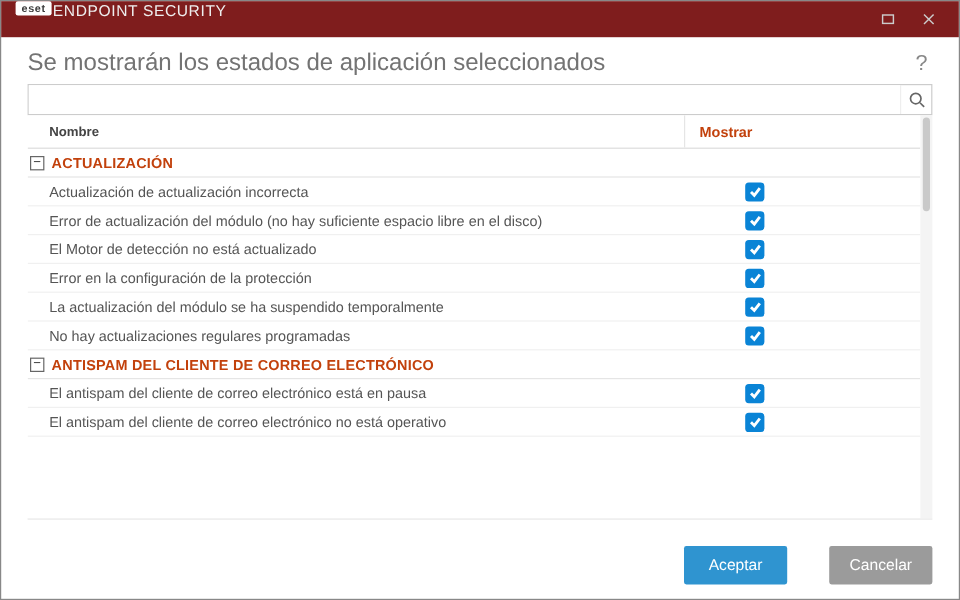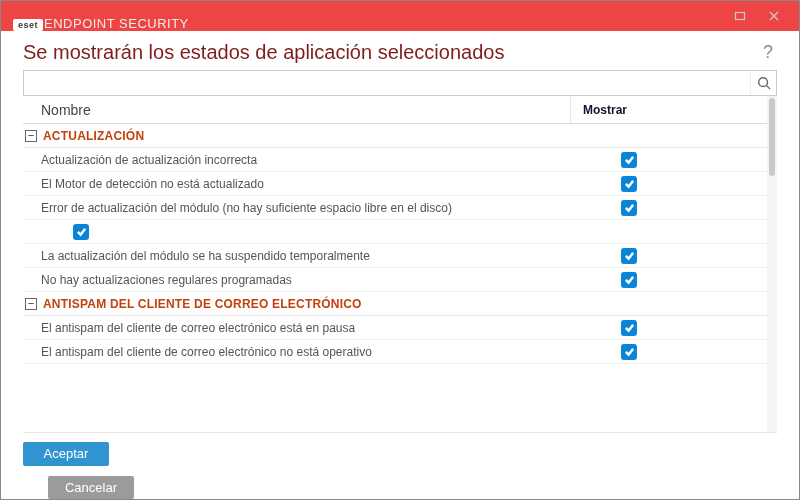--- a/index.html
+++ b/index.html
@@ -1,48 +1,48 @@
 <!DOCTYPE html>
 <html><head>
 <meta charset="utf-8">
 <style>
   * { box-sizing: border-box; margin: 0; padding: 0; font-family: "Segoe UI", Arial, sans-serif; }
   html, body { width: 800px; height: 500px; overflow: hidden; background: #fff; }
   .window { width: 800px; height: 500px; display: flex; flex-direction: column; border: 1px solid #888; }
-  .titlebar { height: 30px; background: #ef4444; display: flex; align-items: flex-end; padding: 0 8px 0 12px; color: #fff; }
+  .titlebar { height: 30px; background: #7f1d1d; display: flex; align-items: flex-start; padding: 0 8px 0 12px; color: #fff; }
   .brand-badge { background: #fff; color: #3a3a3a; font-size: 9px; font-weight: 700; padding: 1px 5px; border-radius: 2px; letter-spacing: 0.5px; }
   .brand-text { font-size: 13px; font-weight: 300; margin-left: 1px; letter-spacing: 0.5px; color: #eee; }
   .titlebar-spacer { flex: 1; }
   .titlebar-btn { width: 34px; height: 30px; display: flex; align-items: center; justify-content: center; color: #ddd; cursor: pointer; }
   .titlebar-btn svg { width: 12px; height: 12px; stroke: #ccc; stroke-width: 1.2; fill: none; }
   .heading-row { display: flex; align-items: center; padding: 10px 22px 6px 22px; }
-  .heading-row h1 { font-size: 20px; font-weight: 400; color: #7f1d1d; flex: 1; }
+  .heading-row h1 { font-size: 20px; font-weight: 400; color: #737373; flex: 1; }
   .help-btn { font-size: 18px; color: #888; cursor: pointer; padding: 0 4px; }
   .content { flex: 1; padding: 0 22px 8px 22px; display: flex; flex-direction: column; overflow: hidden; }
   .search-row { display: flex; border: 1px solid #ccc; height: 26px; }
   .search-row input { flex: 1; border: none; outline: none; padding: 0 8px; font-size: 12px; }
   .search-row .search-icon { width: 26px; display: flex; align-items: center; justify-content: center; border-left: 1px solid #eee; cursor: pointer; }
   .search-row .search-icon svg { width: 14px; height: 14px; stroke: #666; stroke-width: 1.6; fill: none; }
   .table-wrap { flex: 1; border-bottom: 1px solid #e5e5e5; position: relative; display: flex; }
   .table-scroll { flex: 1; overflow: hidden; position: relative; }
   .fade-bottom { position: absolute; left: 0; right: 0; bottom: 0; height: 14px; background: linear-gradient(rgba(255,255,255,0), #fff); pointer-events: none; }
   .col-header { display: flex; height: 28px; border-bottom: 1px solid #ddd; align-items: center; background: #fff; }
-  .col-header .col-name { flex: 0 0 548px; padding-left: 18px; font-size: 14px; font-weight: 400; color: #444; border-right: 1px solid #e5e5e5; height: 100%; display: flex; align-items: center; }
-  .col-header .col-show { flex: 1; padding-left: 12px; font-size: 12px; font-weight: 600; color: #0f172a; }
+  .col-header .col-name { flex: 0 0 548px; padding-left: 18px; font-size: 11px; font-weight: 700; color: #444; border-right: 1px solid #e5e5e5; height: 100%; display: flex; align-items: center; }
+  .col-header .col-show { flex: 1; padding-left: 12px; font-size: 12px; font-weight: 600; color: #c2410c; }
   .group-row { display: flex; align-items: center; height: 24px; border-bottom: 1px solid #e5e5e5; padding-left: 2px; }
   .group-toggle { width: 12px; height: 12px; border: 1px solid #666; display: flex; align-items: center; justify-content: center; font-size: 11px; line-height: 1; color: #333; background: #fff; margin-right: 6px; cursor: pointer; }
   .group-label { font-size: 12px; font-weight: 700; color: #c2410c; letter-spacing: 0.2px; }
   .item-row { display: flex; align-items: center; height: 24px; border-bottom: 1px solid #f0f0f0; }
   .item-row .item-name { flex: 0 0 548px; padding-left: 18px; font-size: 12px; color: #555; white-space: nowrap; overflow: hidden; text-overflow: ellipsis; }
   .item-row .item-check { flex: 1; padding-left: 50px; }
   .chk { width: 16px; height: 16px; background: #0a84d6; border-radius: 3px; display: flex; align-items: center; justify-content: center; cursor: pointer; }
   .chk svg { width: 11px; height: 11px; stroke: #fff; stroke-width: 2.6; fill: none; }
   .vscroll { width: 10px; background: #f4f4f4; position: relative; }
   .vscroll-thumb { position: absolute; left: 2px; right: 2px; top: 2px; height: 78px; background: #c9c9c9; border-radius: 3px; }
-  .footer { height: 58px; display: flex; align-items: flex-start; justify-content: flex-end; gap: 10px; padding: 0 22px; border-top: 1px solid rgba(0,0,0,0); flex-direction: column; }
+  .footer { height: 58px; display: flex; align-items: center; justify-content: flex-end; gap: 10px; padding: 0 22px; border-top: 1px solid rgba(0,0,0,0); }
   .btn { min-width: 86px; height: 32px; border: none; border-radius: 2px; font-size: 13px; cursor: pointer; padding: 0 16px; }
   .btn-primary { background: #2f94d0; color: #fff; }
   .btn-secondary { background: #9b9b9b; color: #fff; margin-left: 25px; }
 </style>
 </head>
 <body>
 
 <div class="window">
 
   <div class="titlebar">
@@ -94,40 +94,41 @@
               <div class="item-name">Actualización de actualización incorrecta</div>
               <div class="item-check">
                 <div class="chk">
                   <svg viewBox="0 0 12 12">
                     <polyline points="2,6.5 5,9.5 10,3"></polyline>
                   </svg>
                 </div>
               </div>
             </div>
             <div class="item-row">
+              <div class="item-name">Error de actualización del módulo (no hay suficiente espacio libre en el disco)</div>
+              <div class="item-check">
+                <div class="chk">
+                  <svg viewBox="0 0 12 12">
+                    <polyline points="2,6.5 5,9.5 10,3"></polyline>
+                  </svg>
+                </div>
+              </div>
+            </div>
+            <div class="item-row">
               <div class="item-name">El Motor de detección no está actualizado</div>
               <div class="item-check">
                 <div class="chk">
                   <svg viewBox="0 0 12 12">
                     <polyline points="2,6.5 5,9.5 10,3"></polyline>
                   </svg>
                 </div>
               </div>
             </div>
             <div class="item-row">
-              <div class="item-name">Error de actualización del módulo (no hay suficiente espacio libre en el disco)</div>
-              <div class="item-check">
-                <div class="chk">
-                  <svg viewBox="0 0 12 12">
-                    <polyline points="2,6.5 5,9.5 10,3"></polyline>
-                  </svg>
-                </div>
-              </div>
-            </div>
-            <div class="item-row">
+              <div class="item-name">Error en la configuración de la protección</div>
               <div class="item-check">
                 <div class="chk">
                   <svg viewBox="0 0 12 12">
                     <polyline points="2,6.5 5,9.5 10,3"></polyline>
                   </svg>
                 </div>
               </div>
             </div>
             <div class="item-row">
               <div class="item-name">La actualización del módulo se ha suspendido temporalmente</div>

